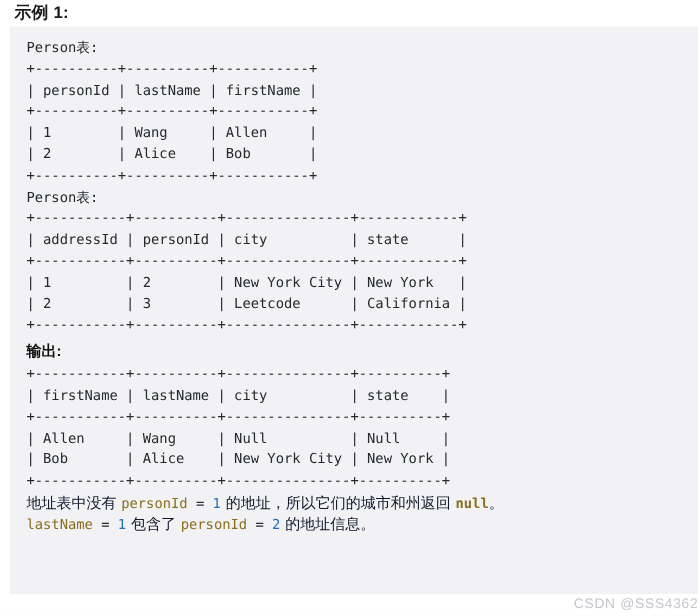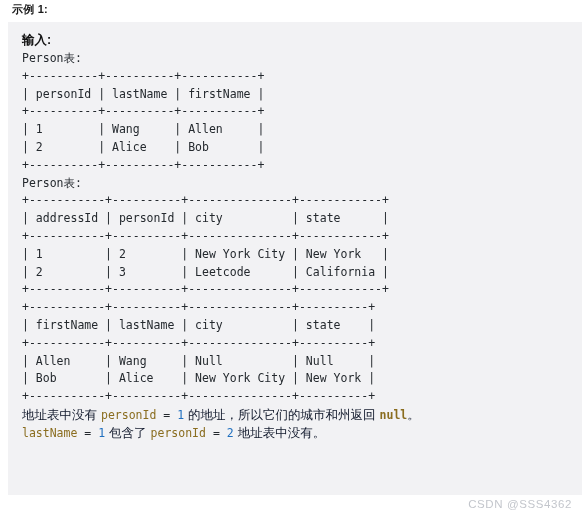--- a/index.html
+++ b/index.html
@@ -15,21 +15,21 @@
     font-family: "Liberation Sans", sans-serif;
     -webkit-font-smoothing: antialiased;
   }
 
   
   #example-title {
     position: absolute;
     left: 12px;
     top: 2px;
     font-family: "Liberation Sans", sans-serif;
-    font-size: 11px;
+    font-size: 14px;
     font-weight: bold;
     color: #1a1a1a;
     letter-spacing: 0.2px;
     white-space: pre;
   }
 
   
   #code-panel {
     position: absolute;
     left: 8px;
@@ -76,65 +76,65 @@
   .tok-null { color: #8a6d1f; font-weight: bold; }
   .cjk {
     font-family: "DejaVu Sans", "Liberation Sans", sans-serif;
     font-size: 12.5px;
     color: #0f172a;
   }
 
   
   #watermark {
     position: absolute;
-    right: 10px;
+    right: 0;
     bottom: 3px;
     font-family: "Liberation Sans", sans-serif;
     font-size: 11.5px;
     color: #c3c6cc;
     letter-spacing: 0.6px;
     white-space: pre;
     margin-top: 40px;
   }
 </style>
 </head>
 <body>
 
 <div id="example-title">示例 1:</div>
 
 <div id="code-panel">
 
-  <div class="sec-label tight-top">输入:</div>
 
   <pre class="code-block">Person表:</pre>
 
   <pre class="code-block">+----------+----------+-----------+
 | personId | lastName | firstName |
 +----------+----------+-----------+
 | 1        | Wang     | Allen     |
 | 2        | Alice    | Bob       |
 +----------+----------+-----------+</pre>
 
   <pre class="code-block">Person表:</pre>
 
   <pre class="code-block">+-----------+----------+---------------+------------+
 | addressId | personId | city          | state      |
 +-----------+----------+---------------+------------+
 | 1         | 2        | New York City | New York   |
 | 2         | 3        | Leetcode      | California |
 +-----------+----------+---------------+------------+</pre>
 
+  <div class="sec-label gap-before">输出:</div>
 
   <pre class="code-block">+-----------+----------+---------------+----------+
 | firstName | lastName | city          | state    |
 +-----------+----------+---------------+----------+
 | Allen     | Wang     | Null          | Null     |
 | Bob       | Alice    | New York City | New York |
 +-----------+----------+---------------+----------+</pre>
 
 
   <div class="explain-line"><span class="cjk">地址表中没有 </span><span class="tok-id">personId</span><span> = </span><span class="tok-num">1</span><span class="cjk"> 的地址，所以它们的城市和州返回 </span><span class="tok-null">null</span><span class="cjk">。</span></div>
 
-  <div class="explain-line"><span class="tok-id">lastName</span><span> = </span><span class="tok-num">1</span><span class="cjk"> 包含了 </span><span class="tok-id">personId</span><span> = </span><span class="tok-num">2</span><span class="cjk"> 地址表中没有。</span></div>
+  <div class="explain-line"><span class="tok-id">lastName</span><span> = </span><span class="tok-num">1</span><span class="cjk"> 包含了 </span><span class="tok-id">personId</span><span> = </span><span class="tok-num">2</span><span class="cjk"> 的地址信息。</span></div>
 
 </div>
 
 <div id="watermark">CSDN @SSS4362</div>
 
 </body></html>

